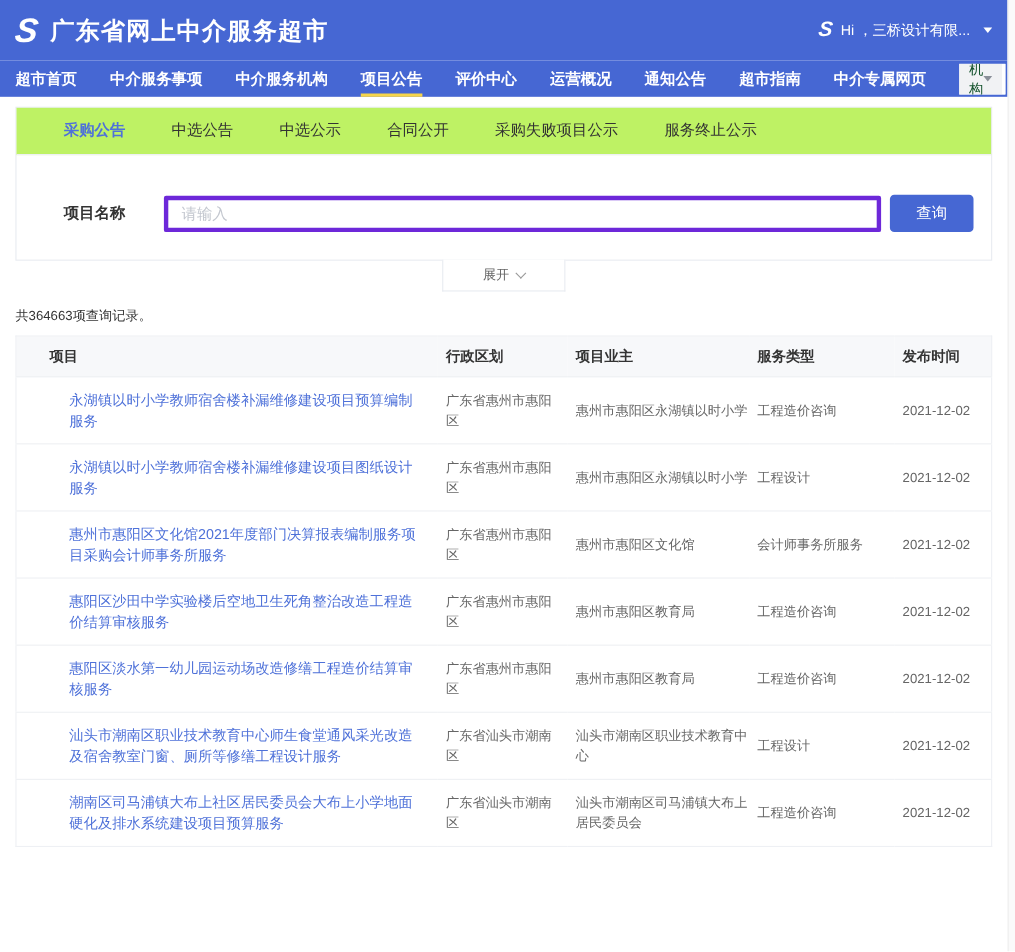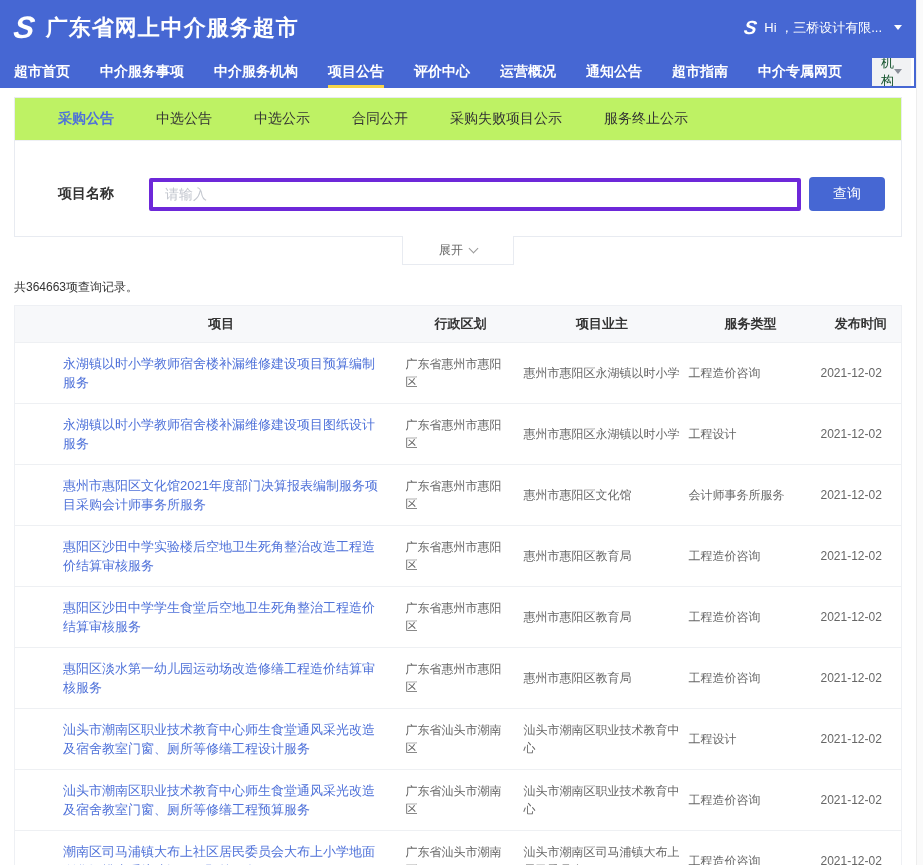--- a/index.html
+++ b/index.html
@@ -105,21 +105,21 @@
 
   .summary { margin: 14px 0 9px; font-size: 12px; color: #333; }
 
   
   table.results {
     width: 888px; border-collapse: collapse; table-layout: fixed;
     border: 1px solid #eef0f4;
   }
   .results th {
     background: #f7f8fa; height: 37px; font-size: 13px; color: #333;
-    font-weight: bold; text-align: center; padding: 0 0 0 8px;
+    font-weight: bold; text-align: left; padding: 0 0 0 8px;
   }
   .results th.col1 { padding-left: 30px; }
   .results td {
     font-size: 12px; color: #666; padding: 11px 4px 11px 8px;
     border-top: 1px solid #eef0f3; line-height: 18px; vertical-align: middle;
   }
   .results td.col1 { padding-left: 48px; padding-right: 14px; }
   .results td.col3 { padding-right: 0; margin-left: 36px; }
   .col1 { width: 383px; } .col2 { width: 118px; } .col3 { width: 165px; }
   .col4 { width: 132px; } .col5 { width: auto; }
@@ -222,48 +222,34 @@
             <td class="col5">2021-12-02</td>
           </tr>
           <tr>
             <td class="col1"><a class="project-link">惠阳区沙田中学实验楼后空地卫生死角整治改造工程造价结算审核服务</a></td>
             <td class="col2">广东省惠州市惠阳区</td>
             <td class="col3">惠州市惠阳区教育局</td>
             <td class="col4">工程造价咨询</td>
             <td class="col5">2021-12-02</td>
           </tr>
           <tr>
-            <td class="col1"><a class="project-link">惠阳区沙田中学学生食堂后空地卫生死角整治工程造价结算审核服务</a></td>
-            <td class="col2">广东省惠州市惠阳区</td>
-            <td class="col3">惠州市惠阳区教育局</td>
-            <td class="col4">工程造价咨询</td>
-            <td class="col5">2021-12-02</td>
-          </tr>
-          <tr>
             <td class="col1"><a class="project-link">惠阳区淡水第一幼儿园运动场改造修缮工程造价结算审核服务</a></td>
             <td class="col2">广东省惠州市惠阳区</td>
             <td class="col3">惠州市惠阳区教育局</td>
             <td class="col4">工程造价咨询</td>
             <td class="col5">2021-12-02</td>
           </tr>
           <tr>
             <td class="col1"><a class="project-link">汕头市潮南区职业技术教育中心师生食堂通风采光改造及宿舍教室门窗、厕所等修缮工程设计服务</a></td>
             <td class="col2">广东省汕头市潮南区</td>
             <td class="col3">汕头市潮南区职业技术教育中心</td>
             <td class="col4">工程设计</td>
             <td class="col5">2021-12-02</td>
           </tr>
           <tr>
-            <td class="col1"><a class="project-link">汕头市潮南区职业技术教育中心师生食堂通风采光改造及宿舍教室门窗、厕所等修缮工程预算服务</a></td>
-            <td class="col2">广东省汕头市潮南区</td>
-            <td class="col3">汕头市潮南区职业技术教育中心</td>
-            <td class="col4">工程造价咨询</td>
-            <td class="col5">2021-12-02</td>
-          </tr>
-          <tr>
             <td class="col1"><a class="project-link">潮南区司马浦镇大布上社区居民委员会大布上小学地面硬化及排水系统建设项目预算服务</a></td>
             <td class="col2">广东省汕头市潮南区</td>
             <td class="col3">汕头市潮南区司马浦镇大布上居民委员会</td>
             <td class="col4">工程造价咨询</td>
             <td class="col5">2021-12-02</td>
           </tr>
         </tbody>
     </table>
 
   </div>

